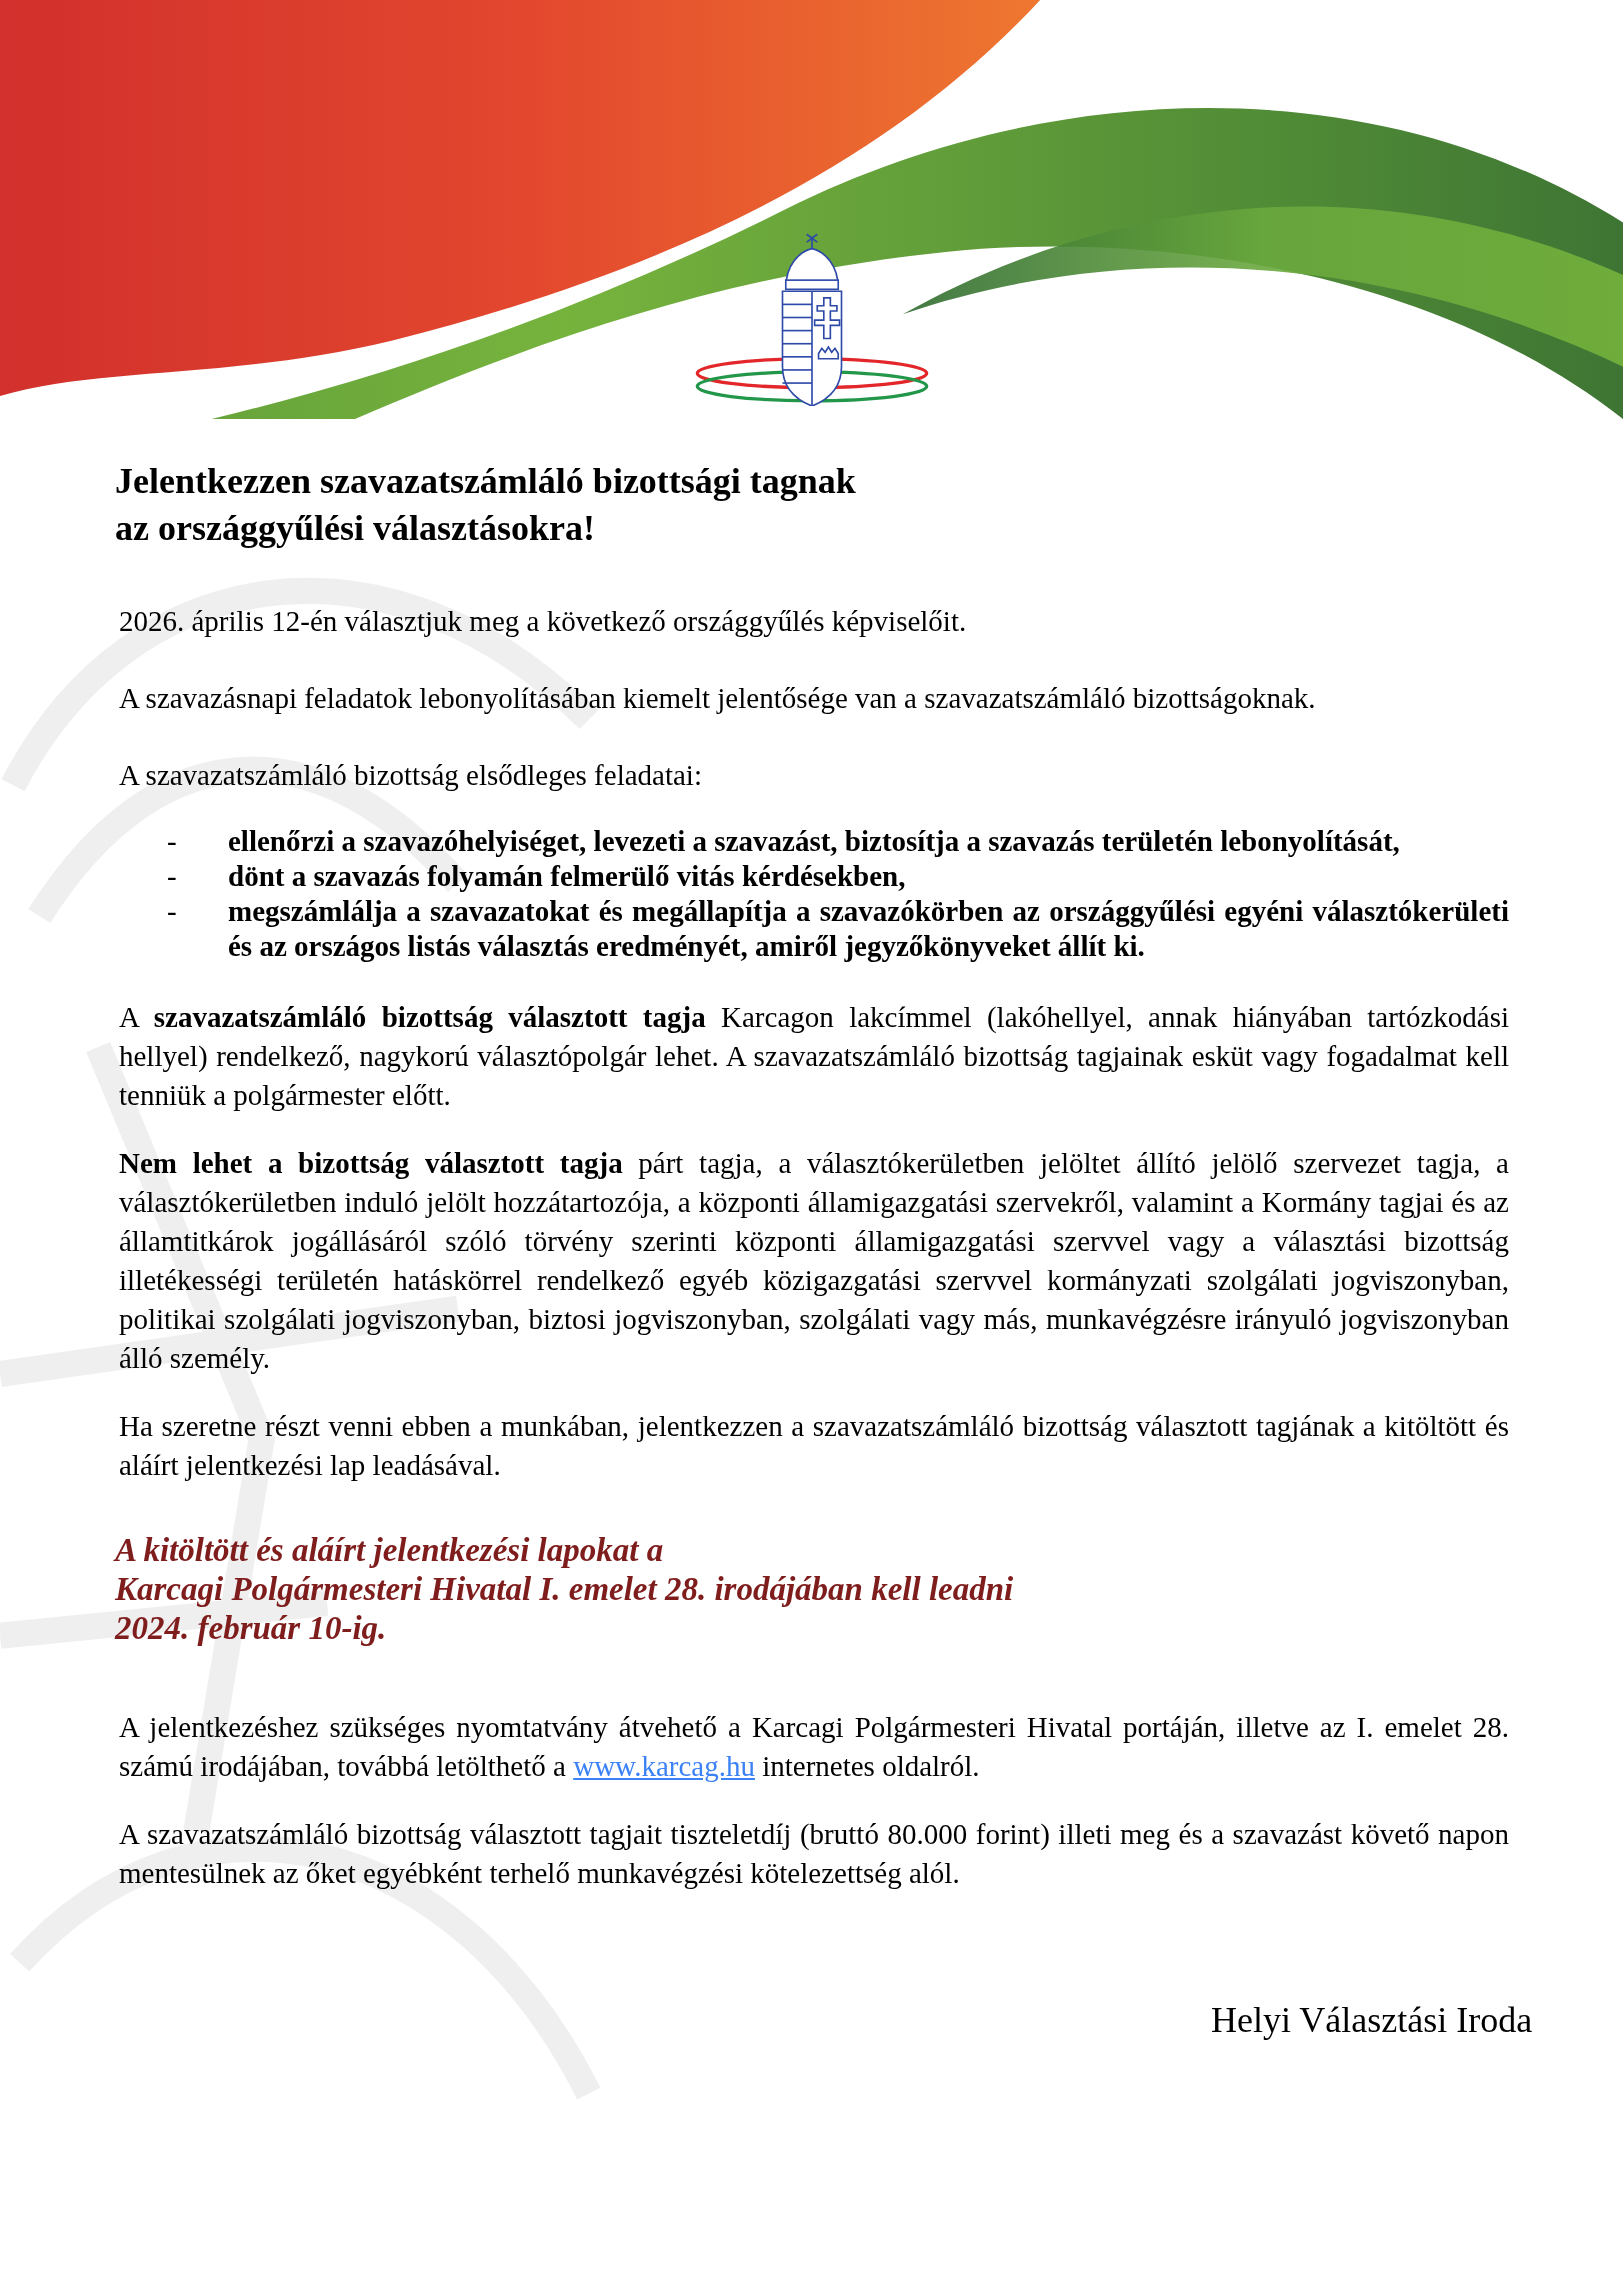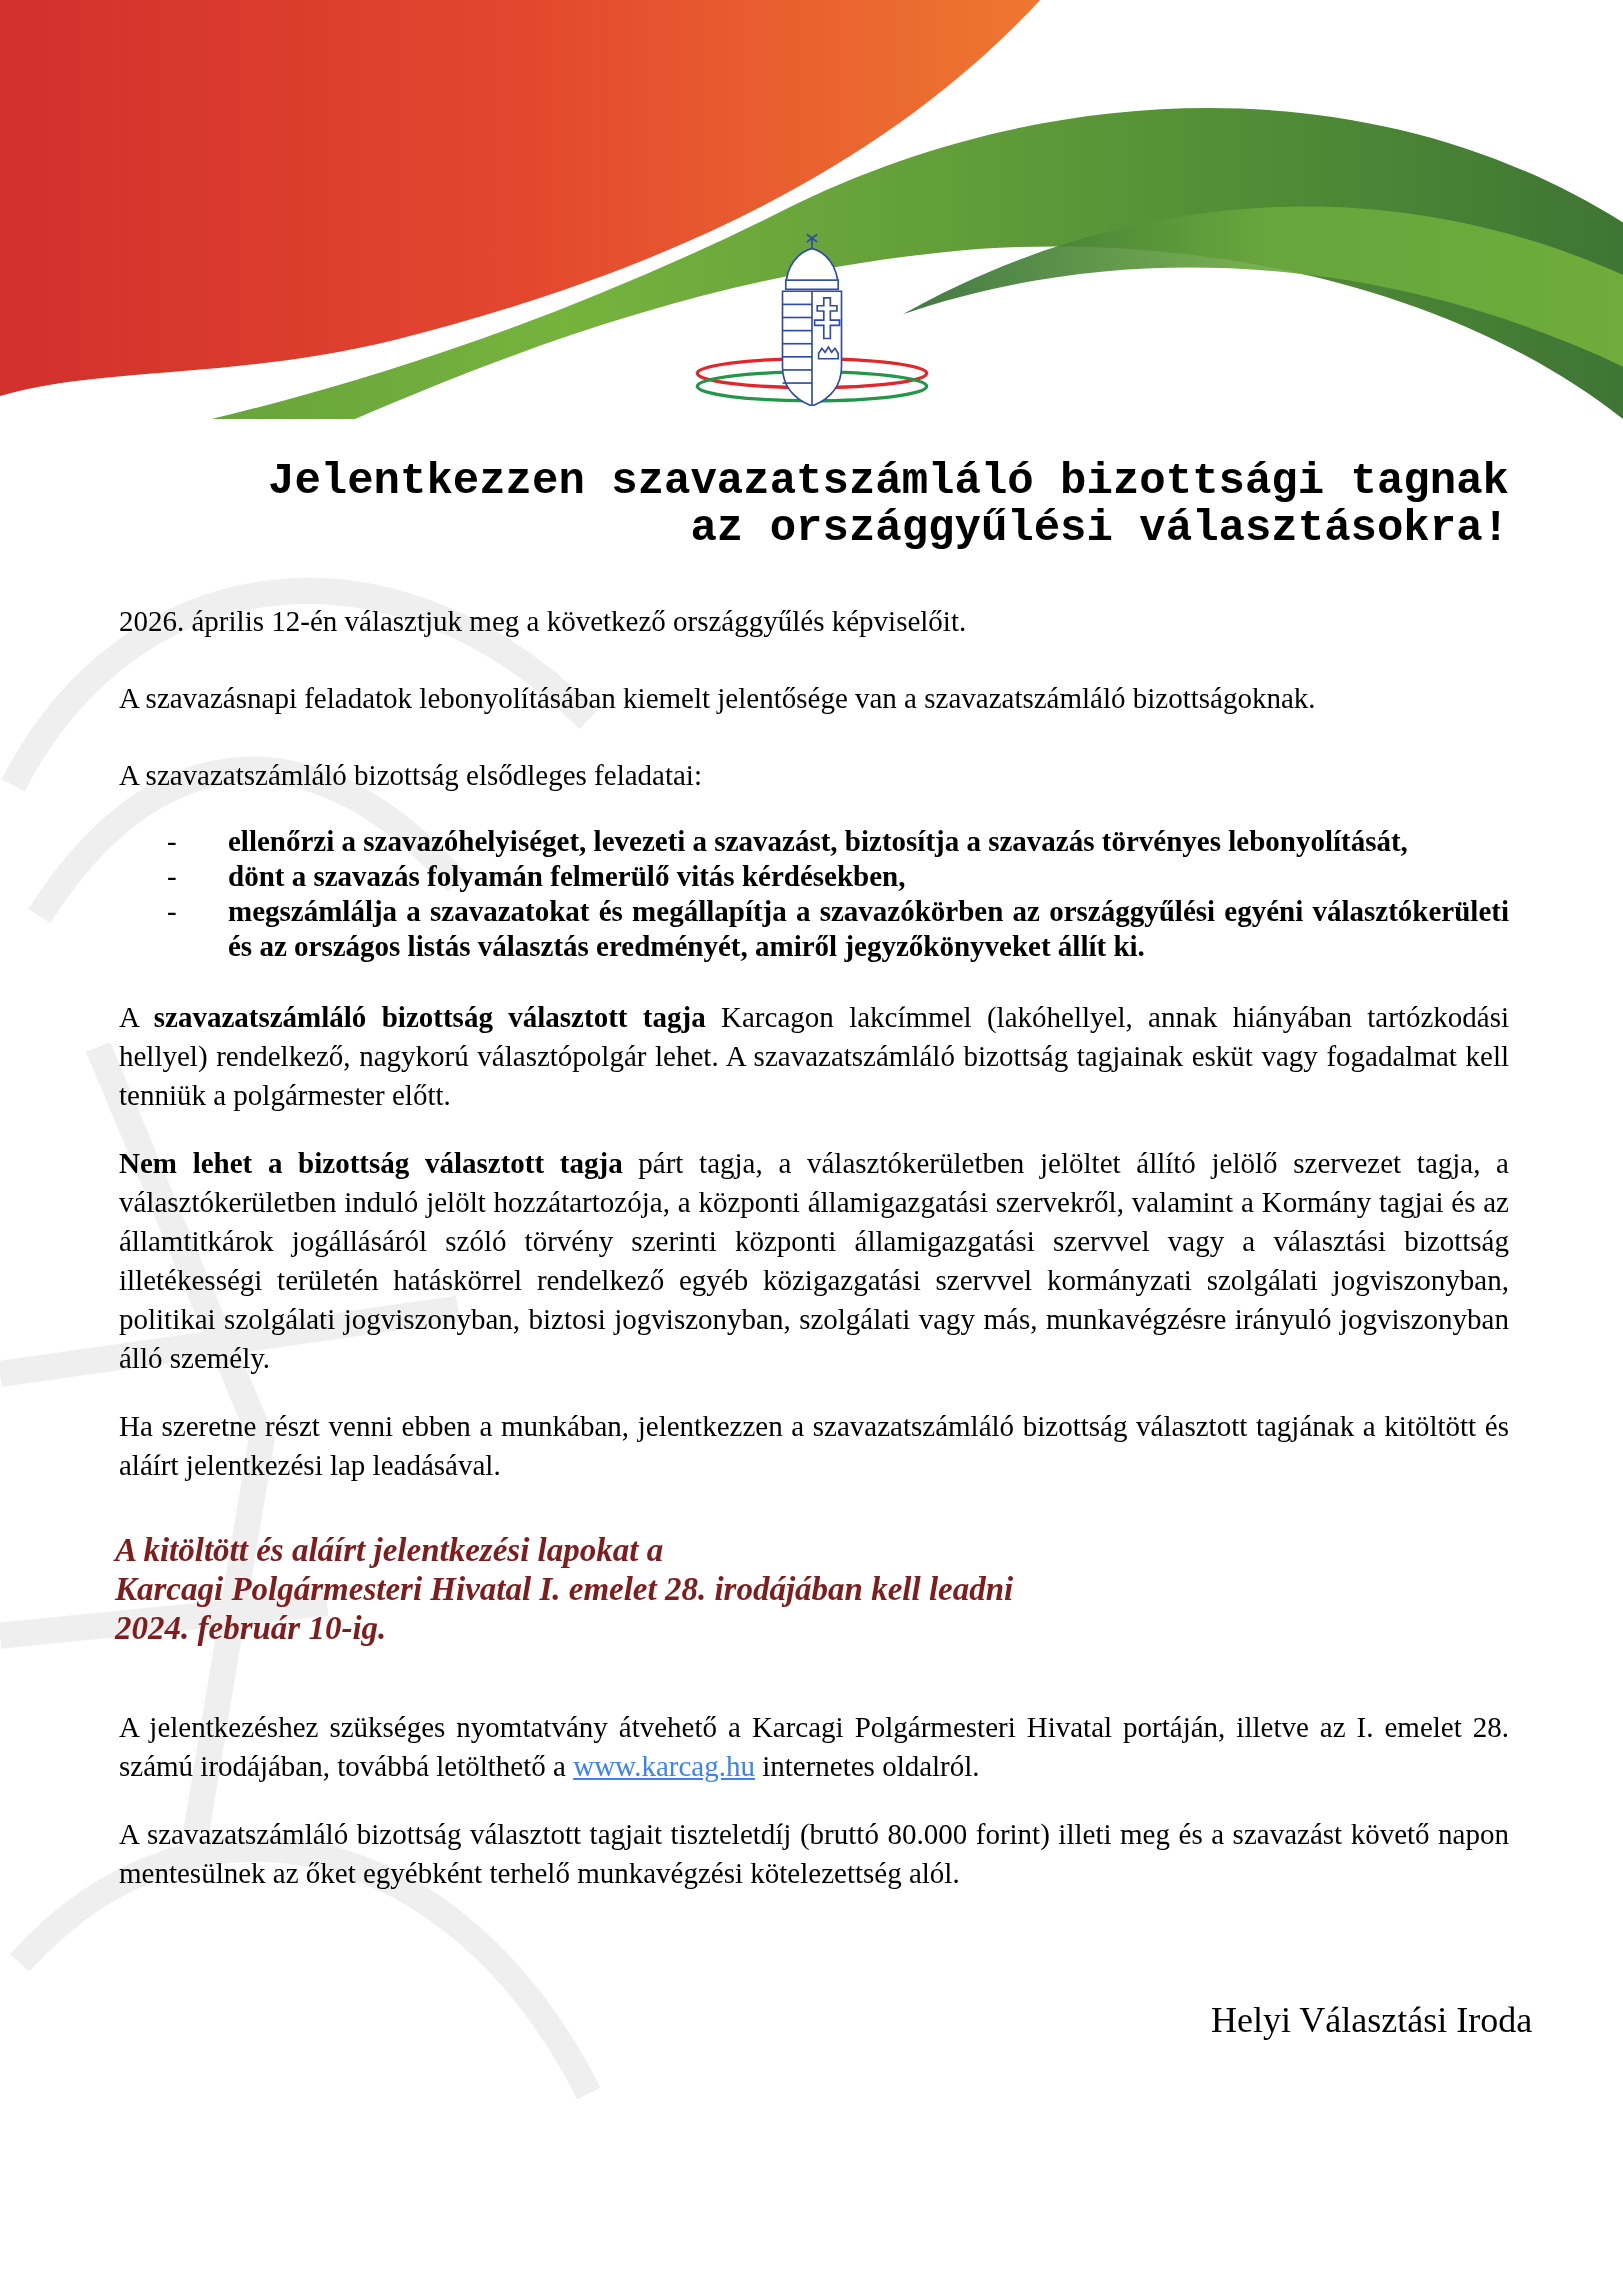--- a/index.html
+++ b/index.html
@@ -2,22 +2,22 @@
 <html style="font-size:10.5px"><head>
 <meta charset="utf-8">
 <style>
   html, body { margin: 0; padding: 0; background: #ffffff; }
   body { width: 1623px; height: 2295px; position: relative; overflow: hidden;
          font-family: "Liberation Serif", "DejaVu Serif", serif; color: #000; }
   .banner { position: absolute; left: 0; top: 0; width: 1623px; height: 419px; }
   .watermark { position: absolute; left: 0; top: 458px; width: 1623px; height: 1832px; opacity: 0.06; }
   .crest { position: absolute; left: 694px; top: 229px; width: 236px; height: 177px; }
   .page { position: absolute; left: 115px; top: 458px; width: 1394px; }
-  h1 { font-family: Liberation Mono, monospace; font-weight: bold; font-size: 44px; line-height: 47px;
-       text-align: right; margin: 0 0 50px 0; }
+  h1 { font-family: Liberation Serif, serif; font-weight: bold; font-size: 36px; line-height: 47px;
+       text-align: left; margin: 0 0 50px 0; }
   p { font-size: 29px; line-height: 39px; margin: 0 0 29px 4px; text-align: justify; }
   p.single { margin-bottom: 38px; }
   ul.duties { list-style: none; margin: -9.2px 0 34px 0; padding: 0 0 0 52px; }
   ul.duties li { position: relative; padding-left: 61px; font-weight: bold; font-size: 29px;
                  line-height: 35px; text-align: justify; }
   ul.duties li .dash { position: absolute; left: 0; top: 0; font-weight: normal; }
   .notice { color: #7f1d1d; font-weight: bold; font-style: italic; text-align: left;
             font-size: 33px; line-height: 39px; margin: 46px 0 60px 0; }
   a.link { color: #3b82f6; text-decoration: underline; }
   .signature { position: absolute; left: 1211px; top: 1999px; font-size: 36px; }
@@ -91,21 +91,21 @@
   <h1>
     <span>Jelentkezzen szavazatszámláló bizottsági tagnak</span><br>
     <span>az országgyűlési választásokra!</span>
   </h1>
 
   <p class="single">2026. április 12-én választjuk meg a következő országgyűlés képviselőit.</p>
   <p class="single">A szavazásnapi feladatok lebonyolításában kiemelt jelentősége van a szavazatszámláló bizottságoknak.</p>
   <p class="single">A szavazatszámláló bizottság elsődleges feladatai:</p>
 
   <ul class="duties">
-    <li><span class="dash">-</span><span>ellenőrzi a szavazóhelyiséget, levezeti a szavazást, biztosítja a szavazás törvényes lebonyolítását,</span></li>
+    <li><span class="dash">-</span><span>ellenőrzi a szavazóhelyiséget, levezeti a szavazást, biztosítja a szavazás területén lebonyolítását,</span></li>
     <li><span class="dash">-</span><span>dönt a szavazás folyamán felmerülő vitás kérdésekben,</span></li>
     <li><span class="dash">-</span><span>megszámlálja a szavazatokat és megállapítja a szavazókörben az országgyűlési egyéni választókerületi és az országos listás választás eredményét, amiről jegyzőkönyveket állít ki.</span></li>
   </ul>
 
   <p><span>A </span><b>szavazatszámláló bizottság választott tagja</b><span> Karcagon lakcímmel (lakóhellyel, annak hiányában tartózkodási hellyel) rendelkező, nagykorú választópolgár lehet. A szavazatszámláló bizottság tagjainak esküt vagy fogadalmat kell tenniük a polgármester előtt.</span></p>
 
   <p><b>Nem lehet a bizottság választott tagja</b><span> párt tagja, a választókerületben jelöltet állító jelölő szervezet tagja, a választókerületben induló jelölt hozzátartozója, a központi államigazgatási szervekről, valamint a Kormány tagjai és az államtitkárok jogállásáról szóló törvény szerinti központi államigazgatási szervvel vagy a választási bizottság illetékességi területén hatáskörrel rendelkező egyéb közigazgatási szervvel kormányzati szolgálati jogviszonyban, politikai szolgálati jogviszonyban, biztosi jogviszonyban, szolgálati vagy más, munkavégzésre irányuló jogviszonyban álló személy.</span></p>
 
   <p>Ha szeretne részt venni ebben a munkában, jelentkezzen a szavazatszámláló bizottság választott tagjának a kitöltött és aláírt jelentkezési lap leadásával.</p>
 

